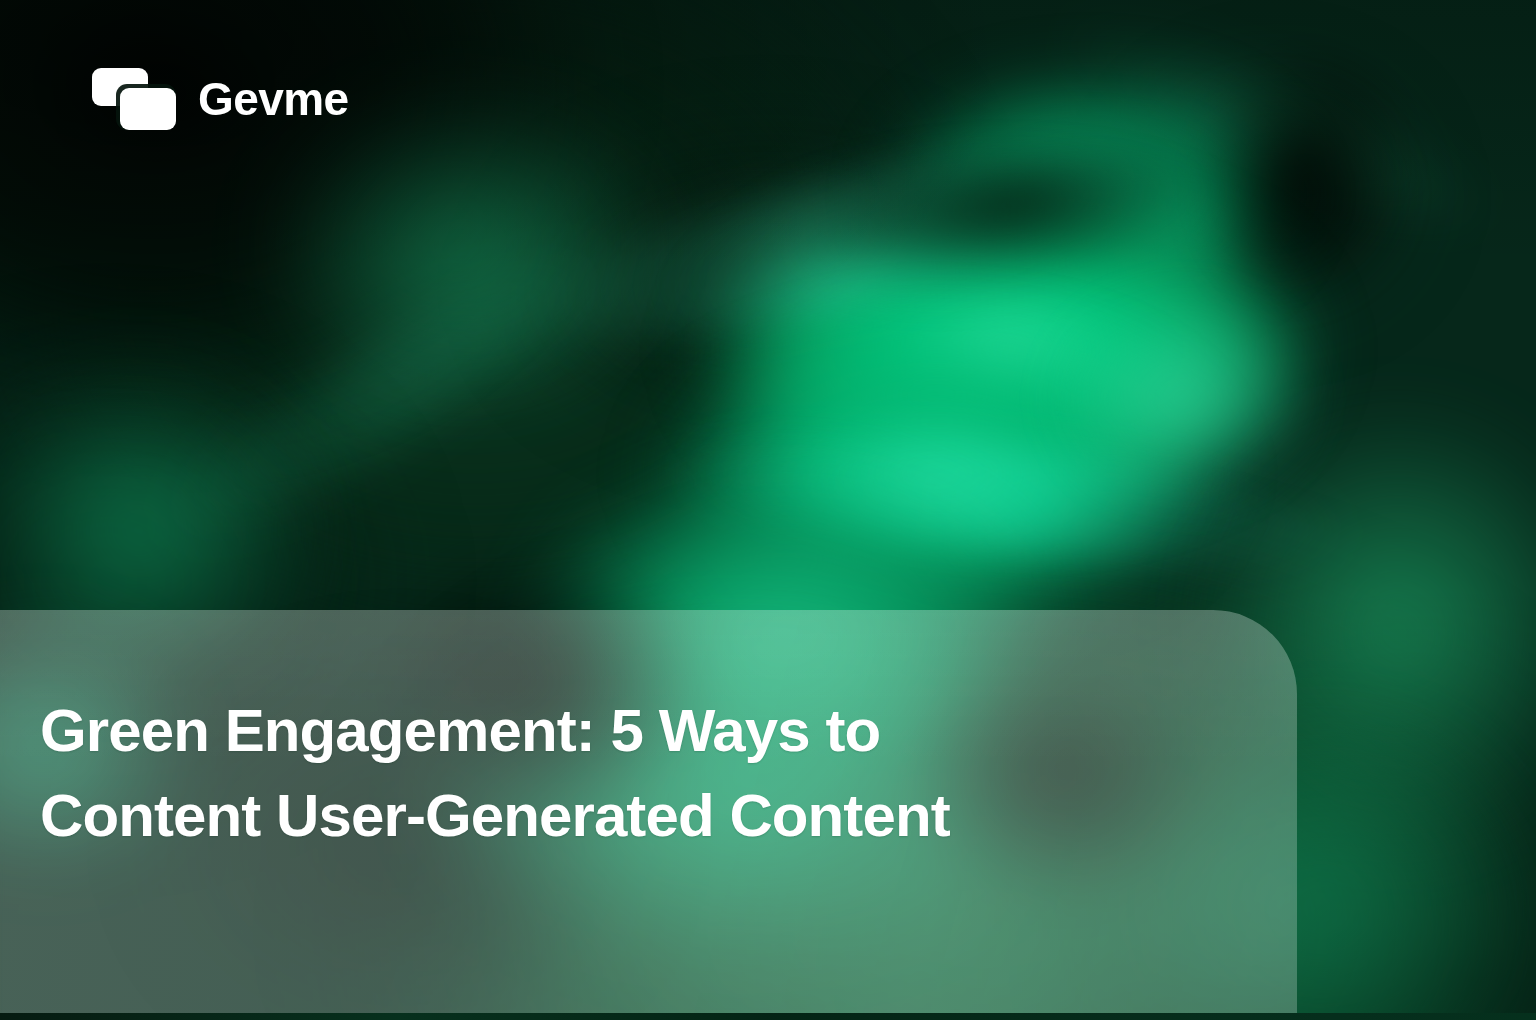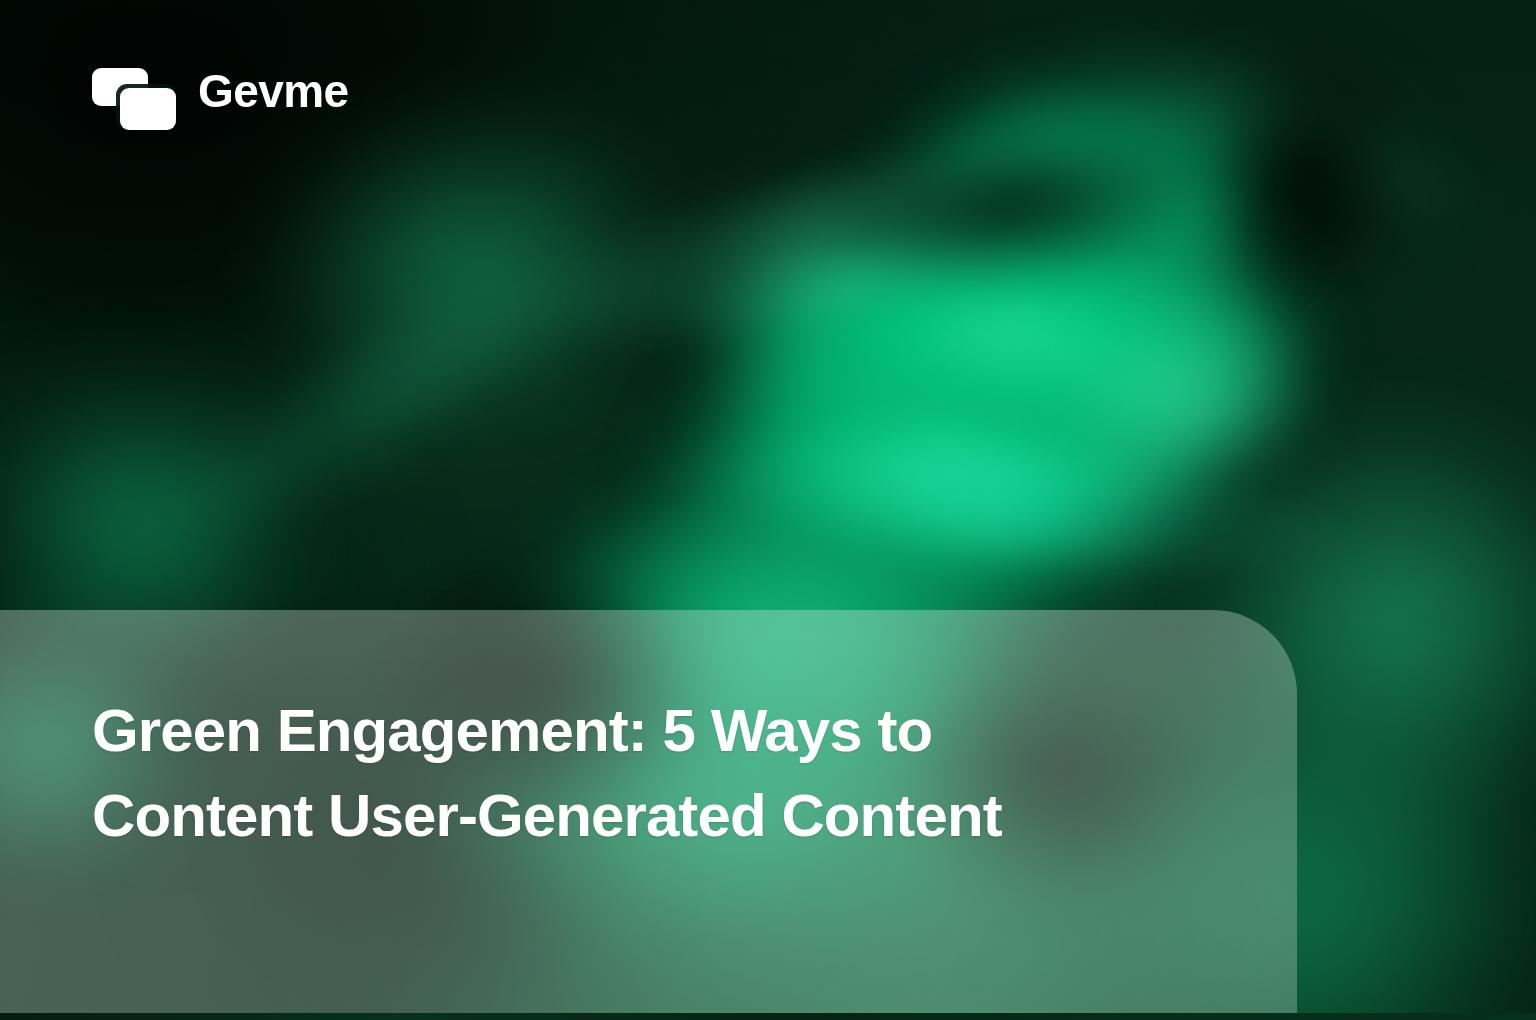--- a/index.html
+++ b/index.html
@@ -200,20 +200,21 @@
       radial-gradient(120% 90% at 8% 4%, rgba(0,0,0,.62) 0%, rgba(0,0,0,0) 48%),
       radial-gradient(90% 70% at 96% 96%, rgba(0,0,0,.30) 0%, rgba(0,0,0,0) 55%),
       linear-gradient(180deg, rgba(2,14,8,.30) 0%, rgba(2,14,8,0) 26%);
   }
 
   
   .brand {
     position:absolute;
     left:92px; top:68px;
     display:flex;
+    align-items:center;
     gap:22px;
     z-index:6;
   }
   .brand-mark {
     position:relative;
     width:84px; height:62px;
     flex:0 0 auto;
   }
   .brand-mark .rect-back {
     position:absolute;
@@ -261,21 +262,21 @@
   .title-panel::after {
     content:"";
     position:absolute; inset:0;
     border-top-right-radius:84px;
     background:linear-gradient(180deg, rgba(255,255,255,.045) 0%, rgba(255,255,255,0) 38%);
     pointer-events:none;
   }
 
   .panel-inner {
     position:relative;
-    padding:78px 0 0 92px;
+    padding:78px 0 0 40px;
     z-index:2;
   }
 
   .hero-title {
     color:#ffffff;
     font-family:"Liberation Sans", sans-serif;
     font-weight:700;
     font-size:60px;
     line-height:85px;
     letter-spacing:-.9px;

